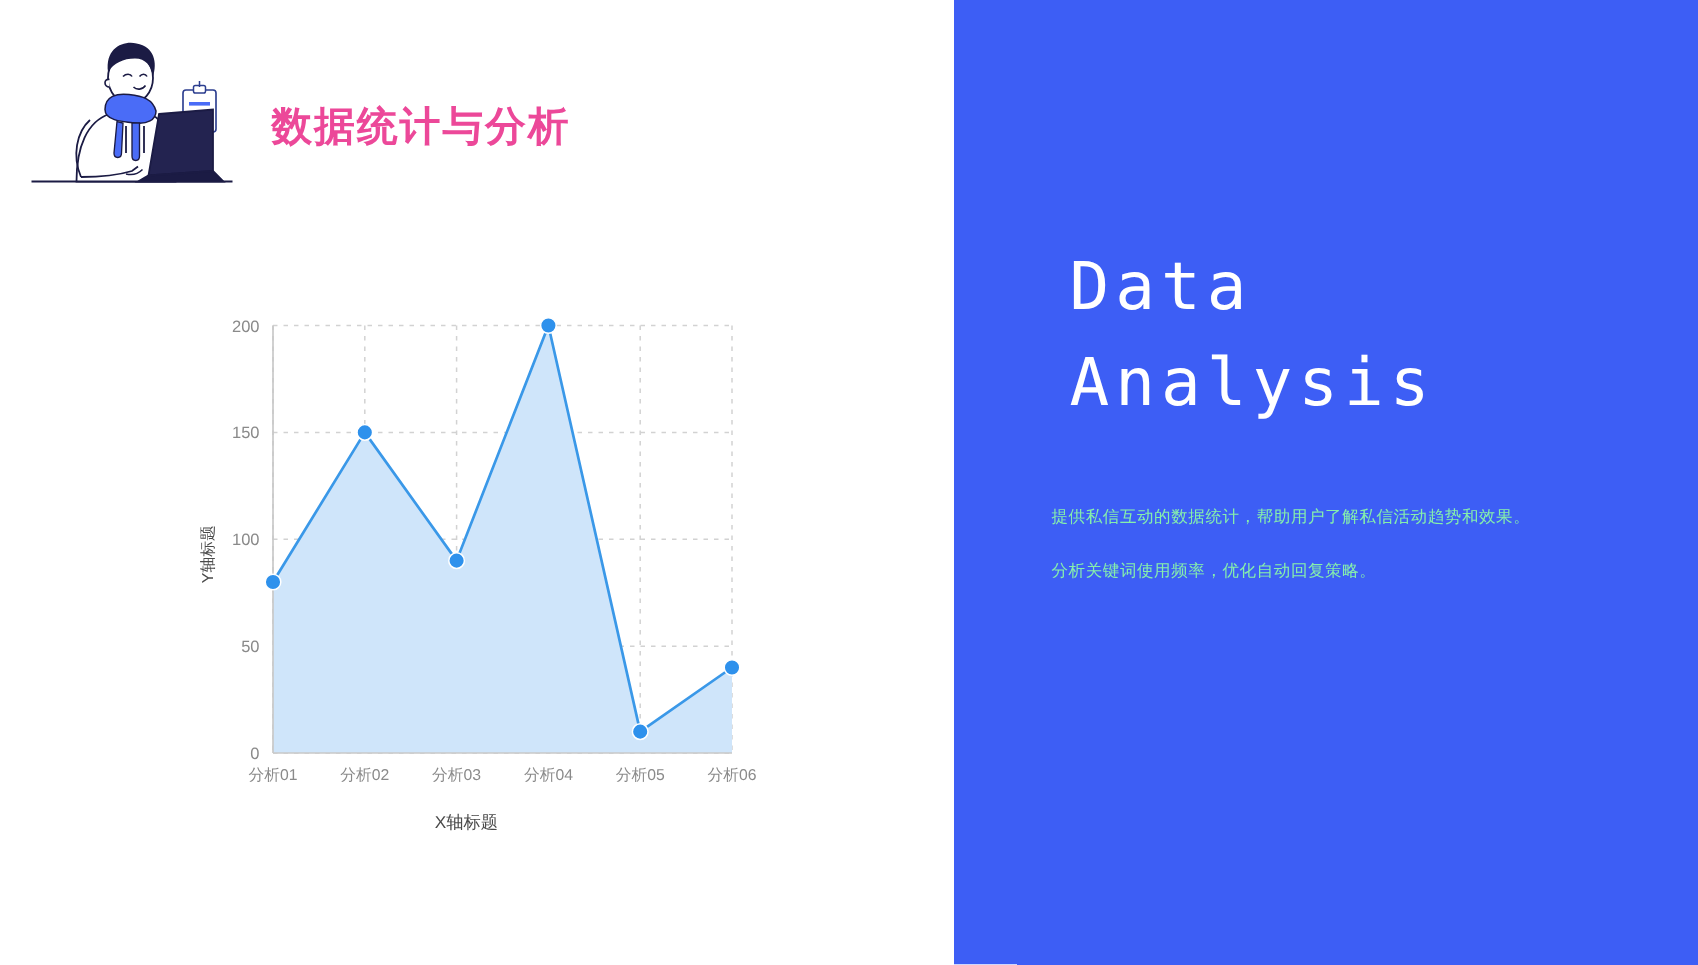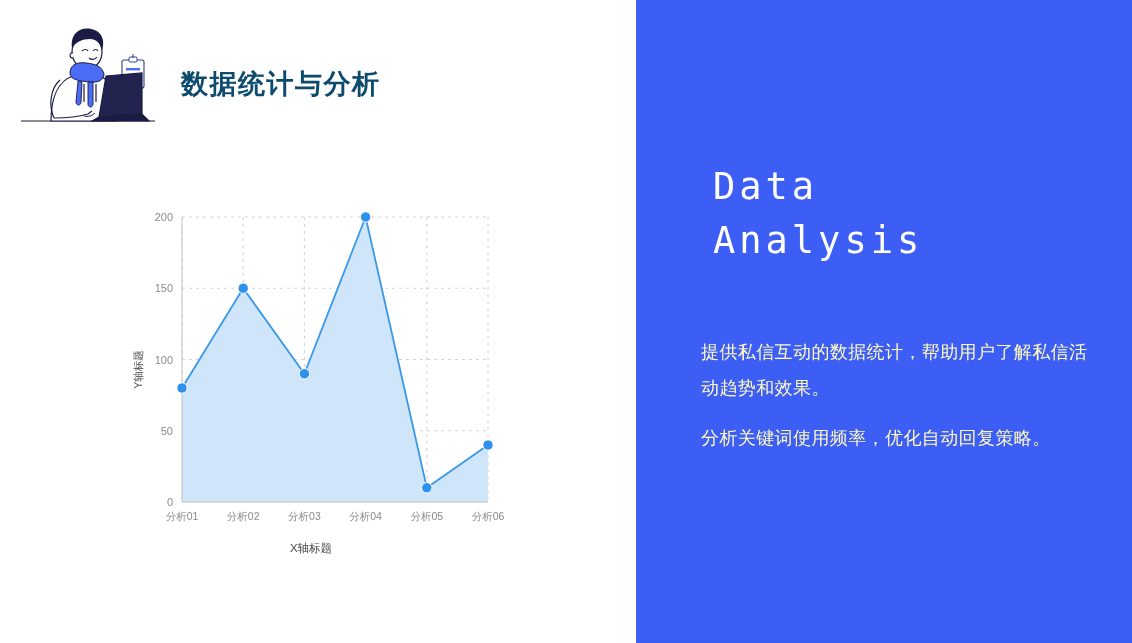--- a/index.html
+++ b/index.html
@@ -36,21 +36,21 @@
     left: 18px; top: 18px;
     width: 140px; height: 115px;
   }
 
   .page-title {
     position: absolute;
     left: 181px; top: 66px;
     font-size: 27px;
     font-weight: bold;
     letter-spacing: 1.5px;
-    color: #0c4a6e;
+    color: #ec4899;
     white-space: nowrap;
     font-family: "Liberation Sans", sans-serif;
     text-align: center;
   }
 
   
   .chart-wrap {
     position: absolute;
     left: 120px; top: 195px;
     width: 400px; height: 370px;
@@ -64,32 +64,32 @@
     width: 496px; height: 643px;
     background: #3d5ef5;
   }
 
   .eng-title {
     position: absolute;
     left: 77px; top: 160px;
     width: 400px;
     color: #ffffff;
     font-family: "DejaVu Sans Mono", monospace;
-    font-size: 37px;
+    font-size: 44px;
     line-height: 1.45;
     letter-spacing: 4px;
     white-space: pre-line;
   }
 
   .body-text {
     position: absolute;
     left: 65px; top: 334px;
     width: 400px;
-    color: #fef9c3;
-    font-size: 18px;
+    color: #86efac;
+    font-size: 11px;
     line-height: 2.0;
     letter-spacing: 0.4px;
     font-family: "Liberation Sans", sans-serif;
   }
   .body-text p { margin: 0 0 14px 0; }
   .body-text p:last-child { margin-bottom: 12px; }
 </style>
 </head>
 <body>
 

